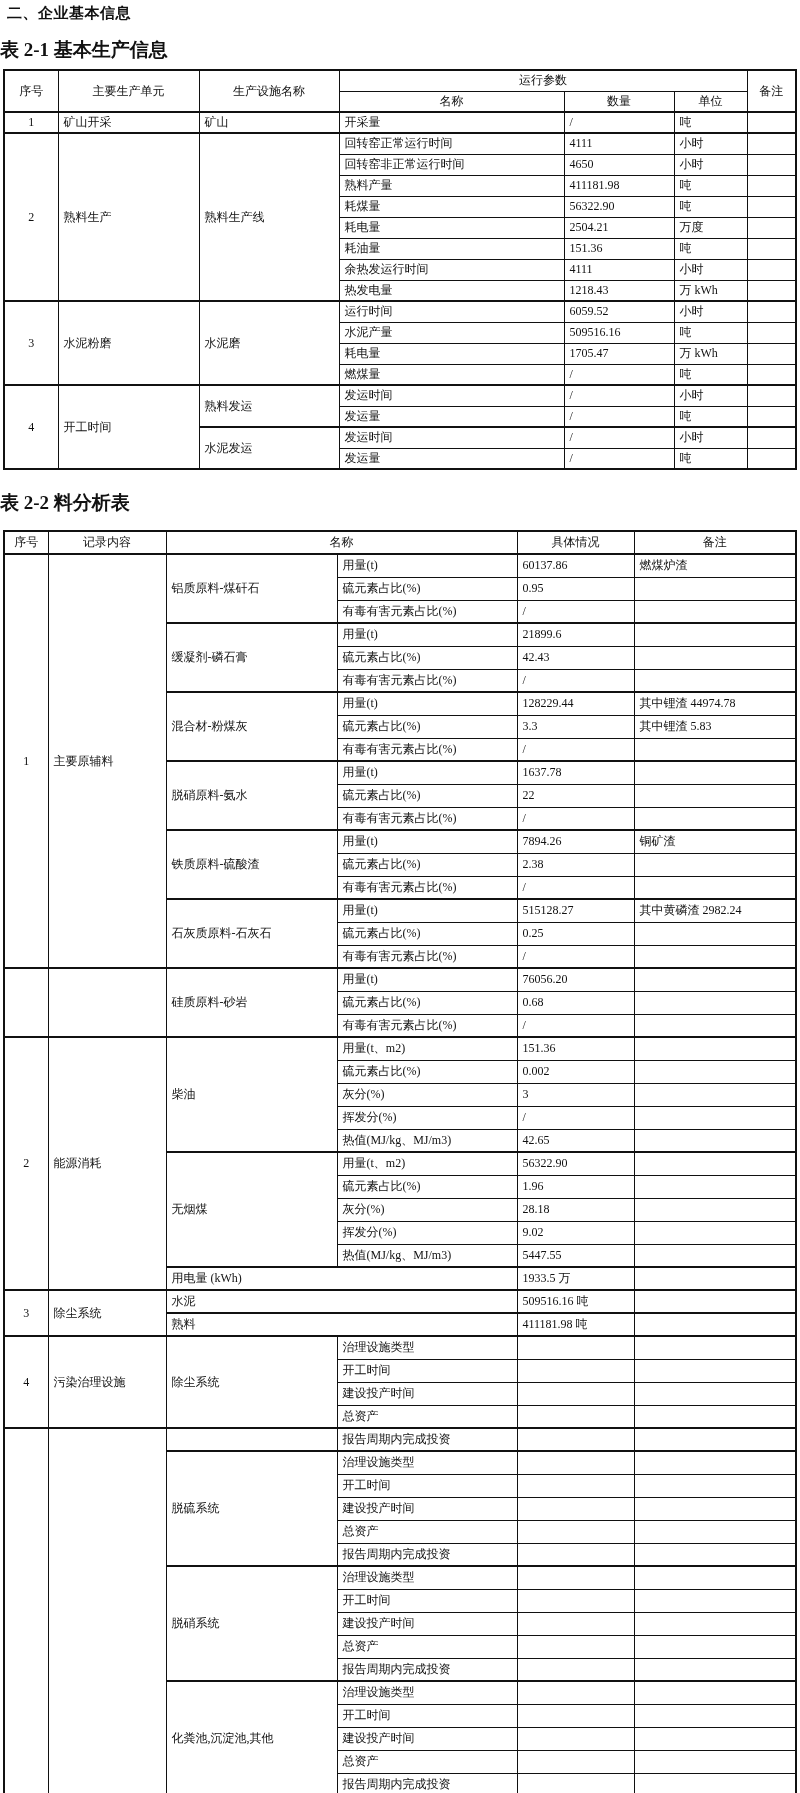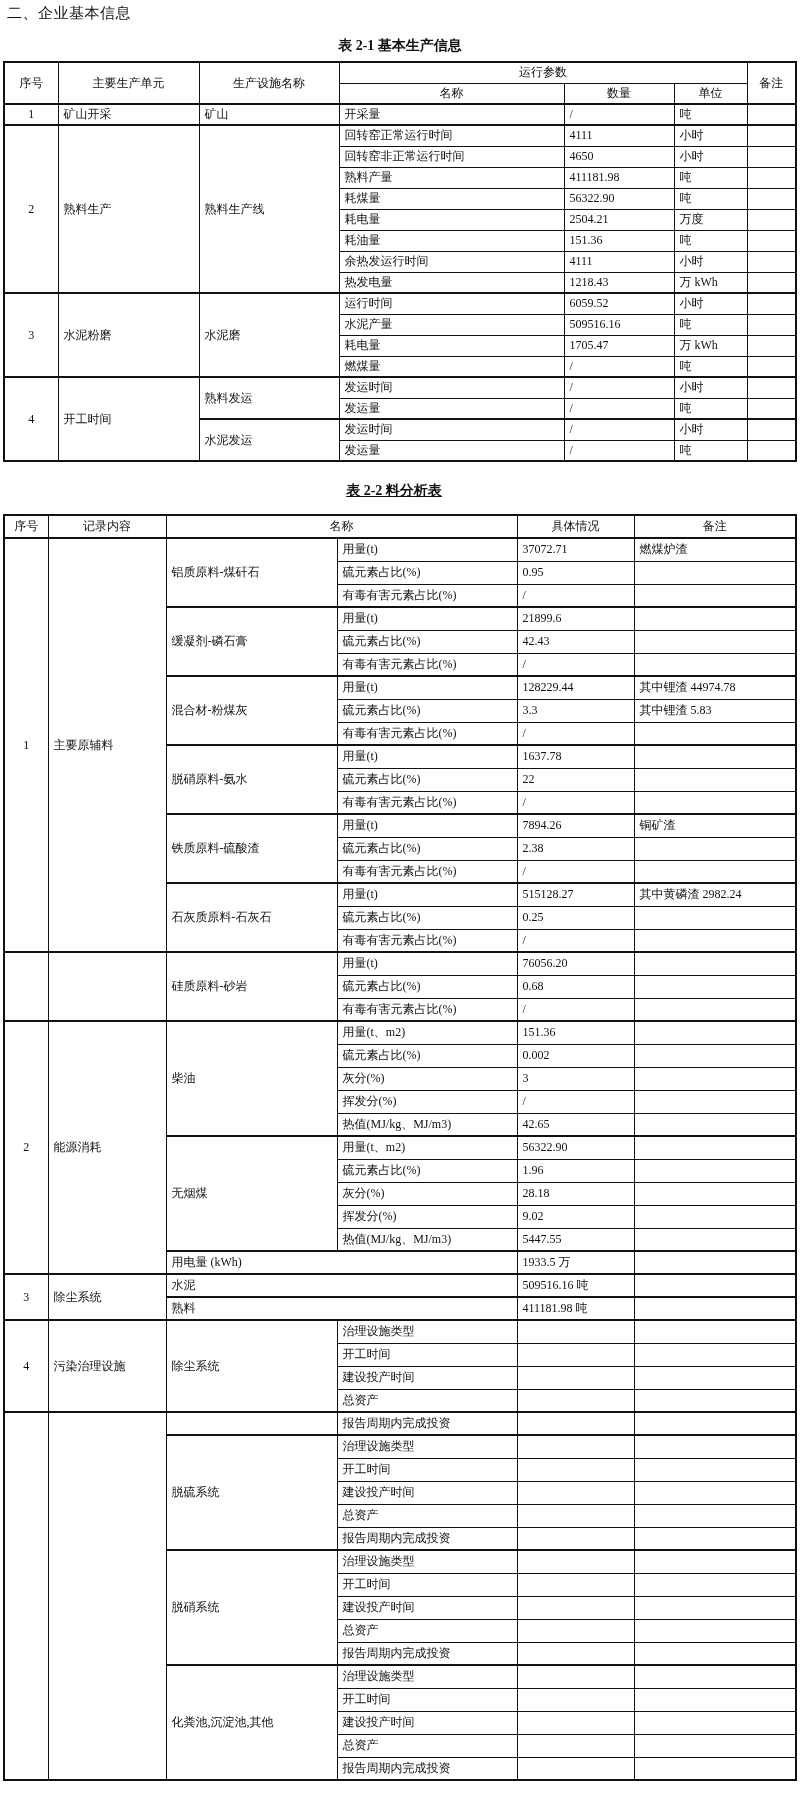--- a/index.html
+++ b/index.html
@@ -4,25 +4,25 @@
 <style>
   * { box-sizing: border-box; }
   html, body { margin: 0; padding: 0; }
   body {
     width: 800px; height: 1793px; background: #ffffff; overflow: hidden;
     font-family: "Liberation Serif", "DejaVu Serif", serif; color: #111111;
   }
   .page { width: 800px; }
   .page-heading {
     font-family: "Liberation Sans", "DejaVu Sans", sans-serif;
-    font-size: 15px; font-weight: normal; margin: 4px 0 0 7px; letter-spacing: 0.5px;
+    font-size: 15px; font-weight: bold; margin: 4px 0 0 7px; letter-spacing: 0.5px;
   }
-  .tbl-title { text-align: center; font-size: 14px; font-weight: 600; }
+  .tbl-title { text-align: left; font-size: 19px; font-weight: 600; }
   #title1 { margin: 14px 0 6px 0; }
-  #title2 { margin: 20px 12px 14px 0; text-decoration: underline; }
+  #title2 { margin: 20px 12px 14px 0; }
   table {
     border-collapse: collapse; table-layout: fixed;
     width: 792px; margin-left: 3px; border: 2px solid #111; padding-left: 34px;
   }
   th, td {
     border: 1px solid #111; font-size: 12px; font-weight: normal;
     padding: 0 5px; overflow: hidden; white-space: nowrap; vertical-align: middle;
   }
   #t1 th, #t1 td { height: 21px; }
   #t2 th, #t2 td { height: 23px; }
@@ -200,21 +200,21 @@
           <th>具体情况</th>
           <th>备注</th>
         </tr>
       </thead>
       <tbody>
         <tr class="block-start">
           <td class="c-idx" rowspan="18">1</td>
           <td rowspan="18">主要原辅料</td>
           <td rowspan="3">铝质原料-煤矸石</td>
           <td>用量(t)</td>
-          <td>37072.71</td>
+          <td>60137.86</td>
           <td>燃煤炉渣</td>
         </tr>
         <tr>
           <td>硫元素占比(%)</td>
           <td>0.95</td>
           <td></td>
         </tr>
         <tr>
           <td>有毒有害元素占比(%)</td>
           <td>/</td>

